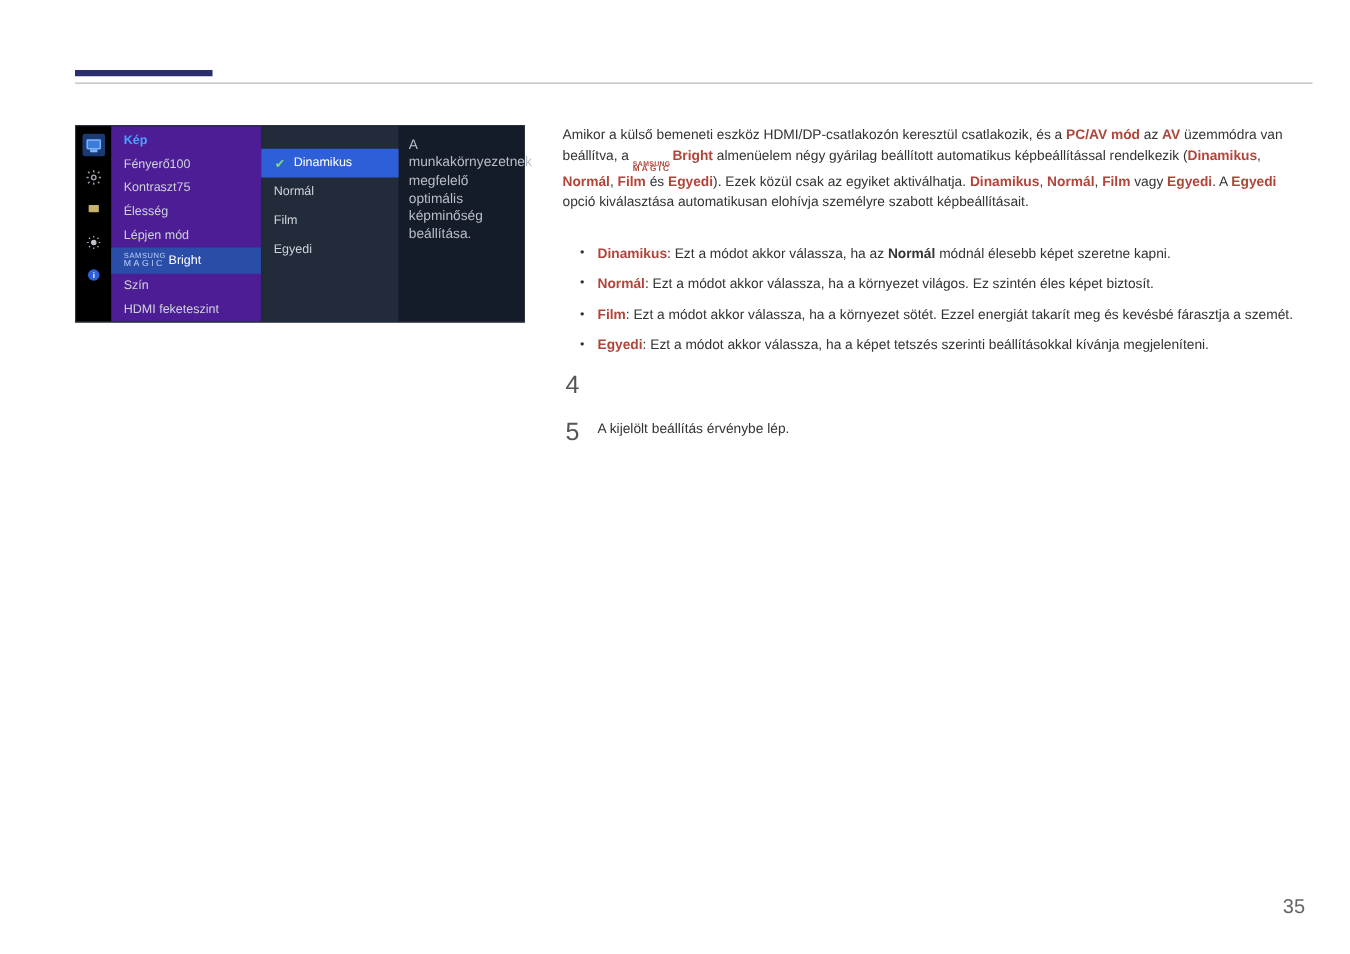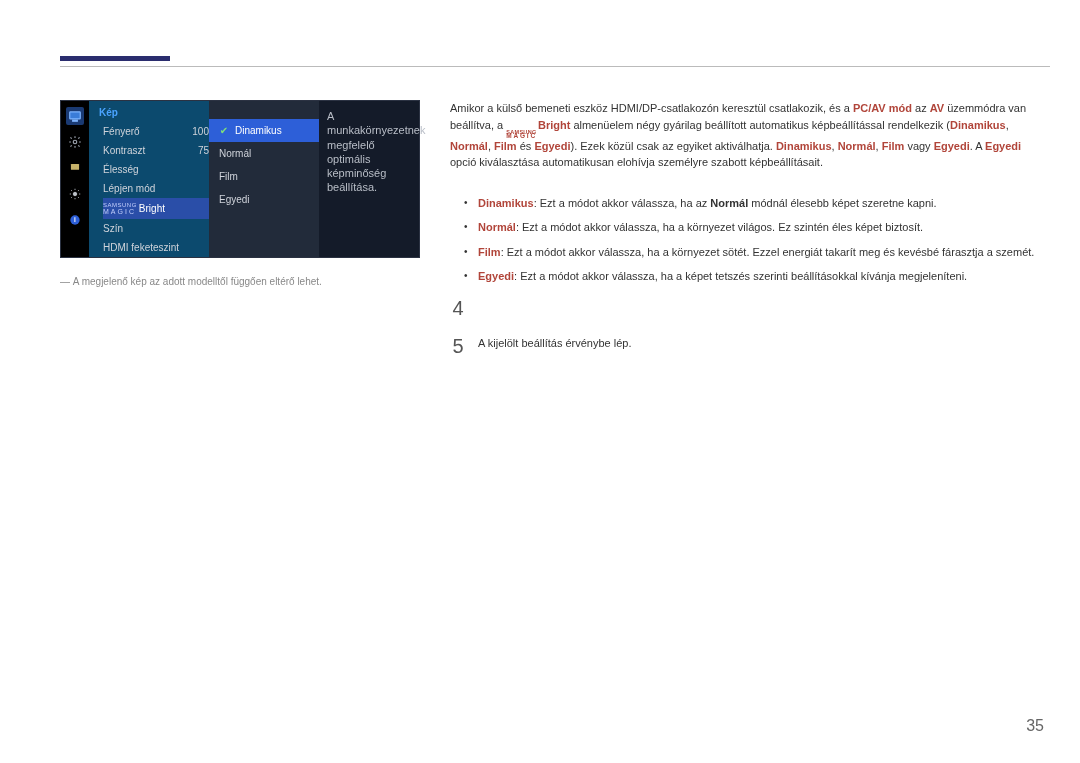--- a/index.html
+++ b/index.html
@@ -70,36 +70,35 @@
   }
   .icon svg { width: 14px; height: 14px; }
 
   .osd-main {
     flex: 1;
     display: flex;
     position: relative;
   }
   .osd-menu {
     width: 120px;
-    background: #0c4a6e;
+    background: #4c1d95;
   }
   .osd-title {
     color: #4aa3ff;
     font-weight: bold;
     padding: 6px 10px 4px;
     font-size: 10px;
   }
   .osd-item {
     display: flex;
-    justify-content: space-between;
-    align-items: center;
-    padding: 4px 0;
+    justify-content: flex-start;
+    align-items: center;
+    padding: 4px 10px;
     font-size: 10px;
     color: #cfd3da;
-    margin-left: 14px;
   }
   .osd-item.active {
     background: #2a4ea8;
     color: #fff;
   }
   .brandlabel {
     display: flex;
     flex-direction: column;
     line-height: 1;
   }
@@ -304,21 +303,20 @@
         </div>
         <div class="osd-sub-item">
           <span>Egyedi</span>
         </div>
       </div>
 
       <div class="osd-desc">A munkakörnyezetnek megfelelő optimális képminőség beállítása.</div>
     </div>
   </div>
 
-  <div class="caption">A megjelenő kép az adott modelltől függően eltérő lehet.</div>
 </div>
 
 <div class="rightcol">
   <p class="para">
     <span>Amikor a külső bemeneti eszköz HDMI/DP-csatlakozón keresztül csatlakozik, és a </span><span class="accent-red">PC/AV mód</span><span> az </span><span class="accent-red">AV</span><span> üzemmódra van beállítva, a </span><span class="accent-red-wrap"><span class="brand-inline">
           <span class="s">SAMSUNG</span>
           <span class="m">MAGIC</span>
         </span><span>Bright</span></span><span> almenüelem négy gyárilag beállított automatikus képbeállítással rendelkezik (</span><span class="accent-red">Dinamikus</span><span>, </span><span class="accent-red">Normál</span><span>, </span><span class="accent-red">Film</span><span> és </span><span class="accent-red">Egyedi</span><span>). Ezek közül csak az egyiket aktiválhatja. </span><span class="accent-red">Dinamikus</span><span>, </span><span class="accent-red">Normál</span><span>, </span><span class="accent-red">Film</span><span> vagy </span><span class="accent-red">Egyedi</span><span>. A </span><span class="accent-red">Egyedi</span><span> opció kiválasztása automatikusan elohívja személyre szabott képbeállításait.</span>
   </p>
 

